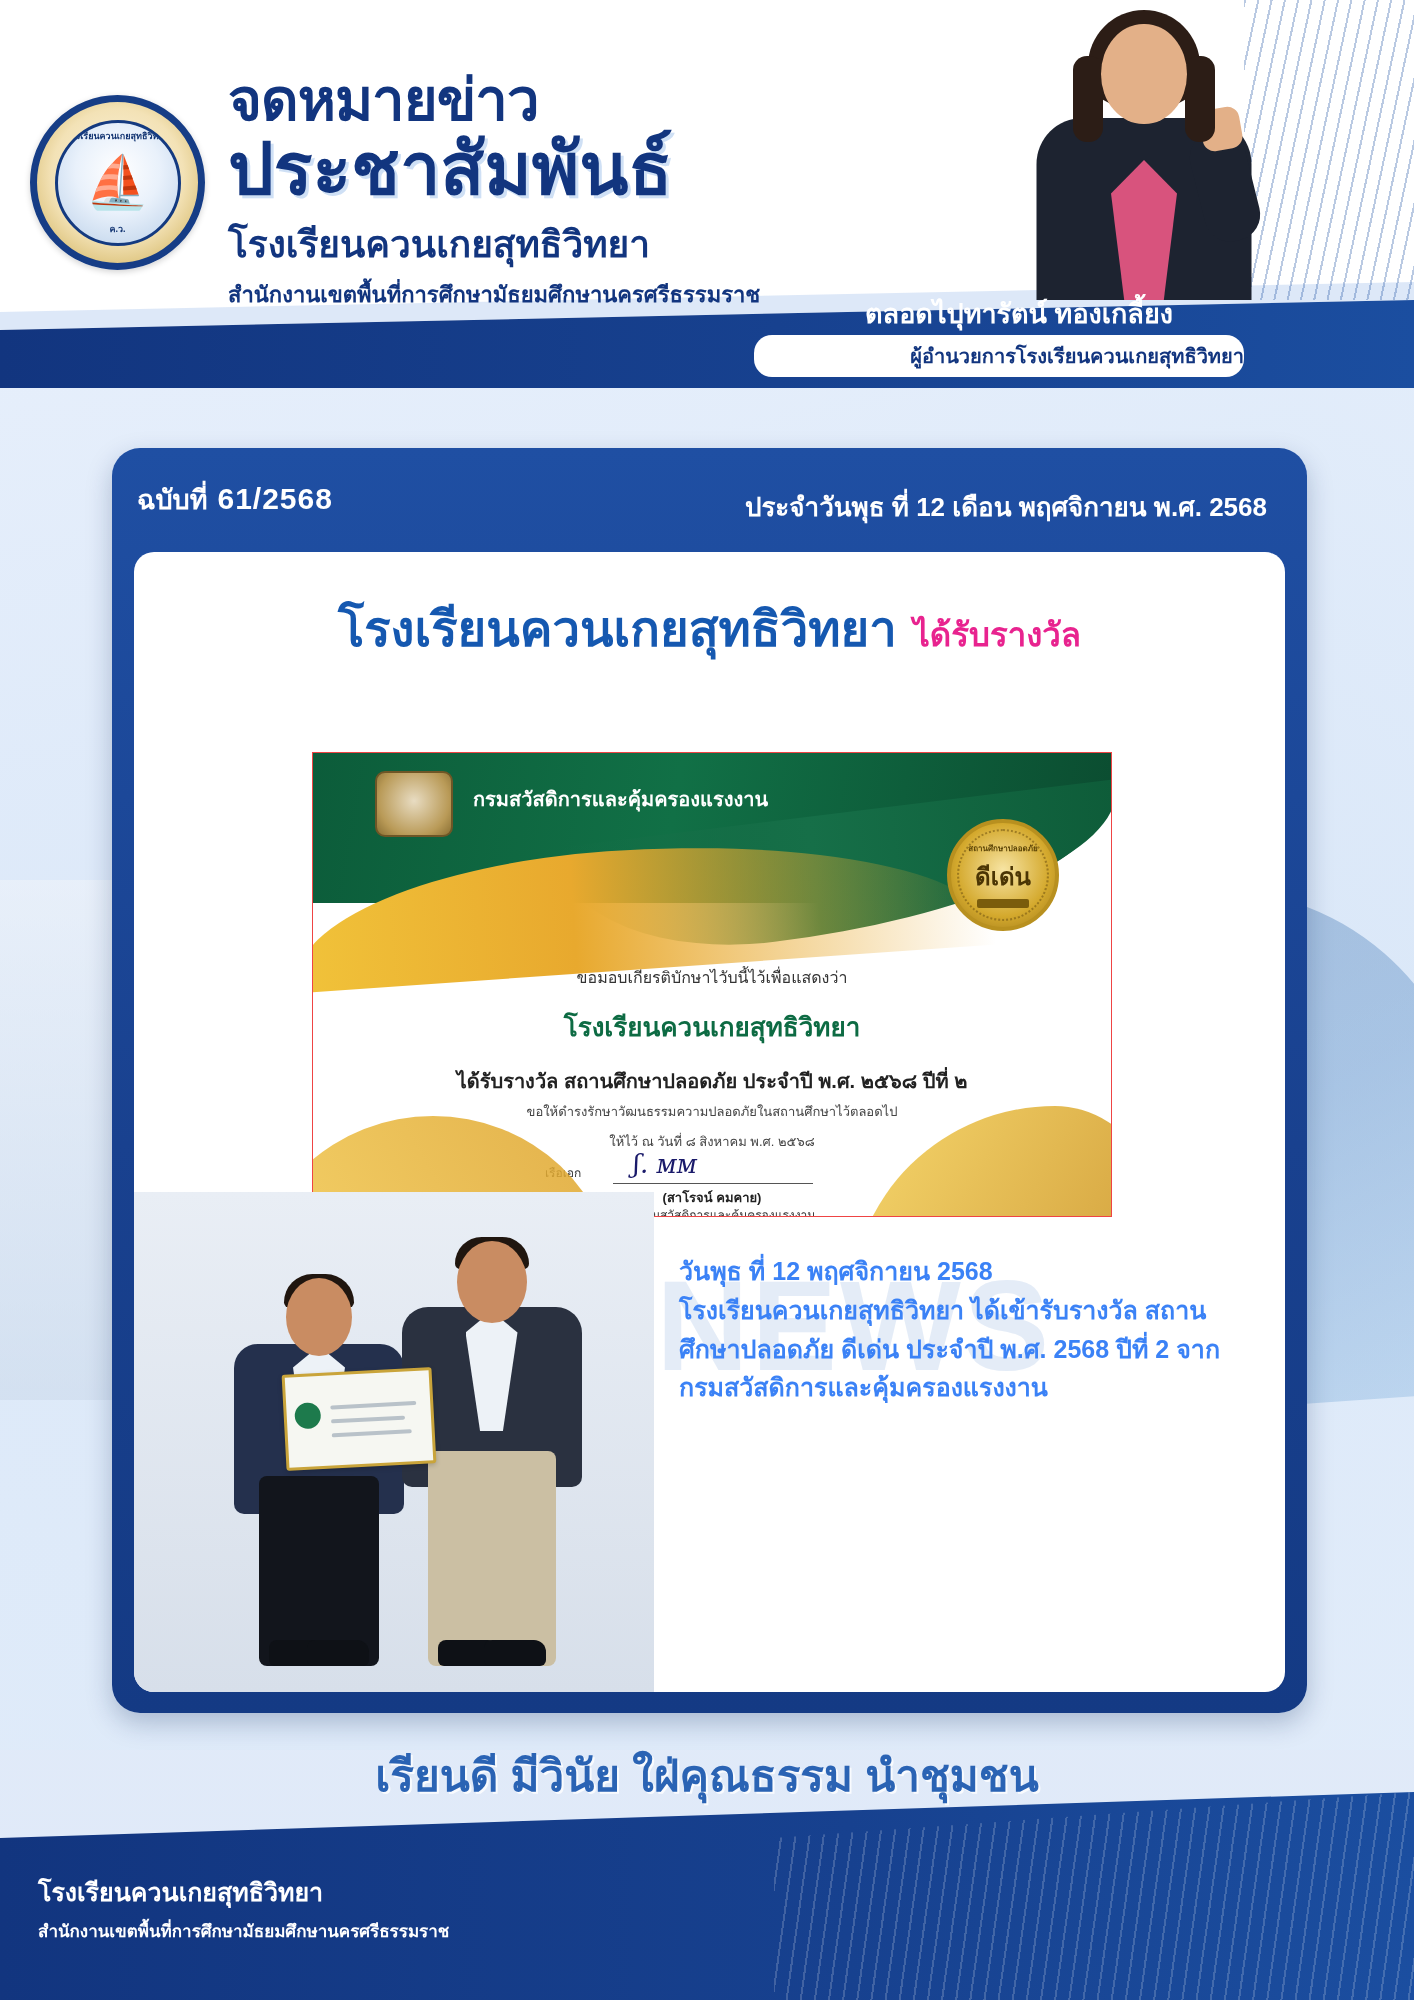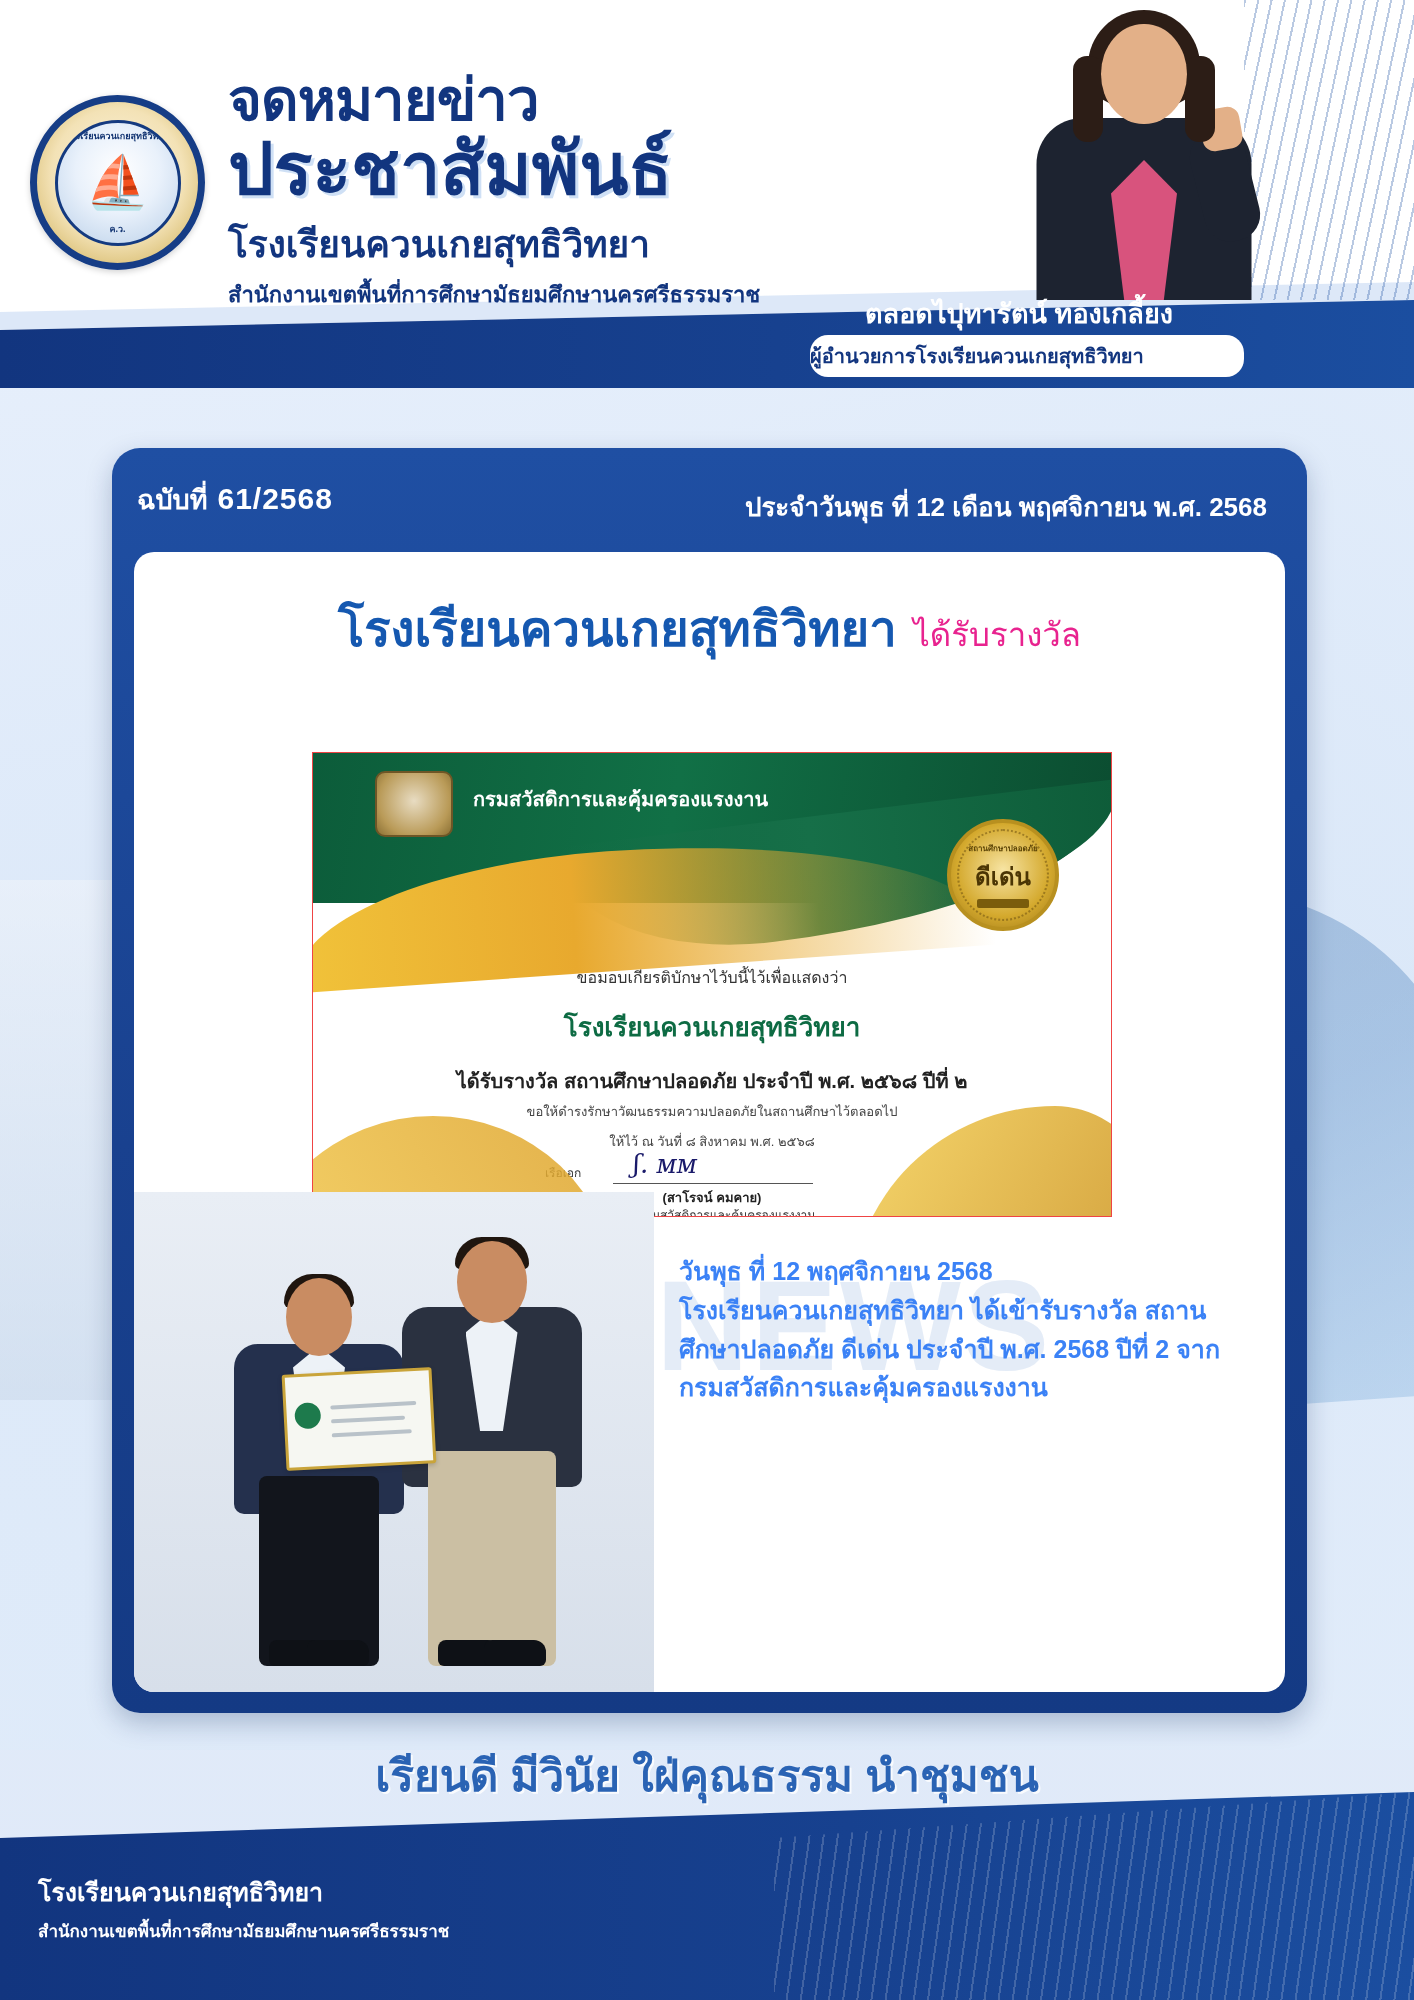--- a/index.html
+++ b/index.html
@@ -144,22 +144,22 @@
   .head-lines {
     position: absolute; right: 0; top: 0; width: 170px; height: 300px;
     background: repeating-linear-gradient(102deg, rgba(26,78,160,.30) 0 2px, transparent 2px 13px);
   }
 
   .dir-name {
     position: absolute; right: 115px; top: 292px; width: 560px;
     text-align: center; color: #ffffff; font-size: 27px; font-weight: 800;
   }
   .dir-role {
-    position: absolute; right: 170px; top: 335px; width: 434px;
-    text-align: left; color: #12357f; font-size: 20px; font-weight: 700;
+    position: absolute; right: 170px; top: 335px; width: 490px;
+    text-align: right; color: #12357f; font-size: 20px; font-weight: 700;
     background: #ffffff; border-radius: 18px; padding: 5px 0;
   }
 
   
   .card {
     position: absolute; left: 112px; top: 448px; width: 1195px; height: 1265px;
     background: linear-gradient(180deg,#1f4fa3 0%, #19418f 55%, #143a84 100%);
     border-radius: 28px;
     box-shadow: 0 10px 26px rgba(10,40,90,.25);
   }
@@ -176,21 +176,21 @@
     position: absolute; left: 22px; top: 104px; width: 1151px; height: 1140px;
     background: #ffffff; border-radius: 20px; overflow: hidden;
   }
   .inner-wm {
     position: absolute; left: 0; right: 0; top: 700px; text-align: center;
     font-size: 128px; font-weight: 800; color: rgba(206,220,240,.55); letter-spacing: 3px;
   }
 
   .hl1 { position: absolute; left: 0; right: 0; top: 38px; text-align: center; }
   .hl1 .a { font-size: 49px; font-weight: 800; color: #1558b0; }
-  .hl1 .b { font-size: 33px; font-weight: 400; color: #e8238f; margin-left: 12px; }
+  .hl1 .b { font-size: 33px; font-weight: 700; color: #e8238f; margin-left: 12px; }
   .hl2 { position: absolute; left: 0; right: 0; top: 122px; text-align: center; }
   .hl2 .a { font-size: 39px; font-weight: 800; color: #1558b0; }
   .hl2 .b { font-size: 46px; font-weight: 800; color: #e8238f; margin: 0 16px; }
   .hl2 .c { font-size: 37px; font-weight: 800; color: #12357f; }
 
   
   .cert {
     position: absolute; left: 178px; top: 200px; width: 800px; height: 465px;
     background: #ffffff; border: 1px solid #ef4444; overflow: hidden;
   }

